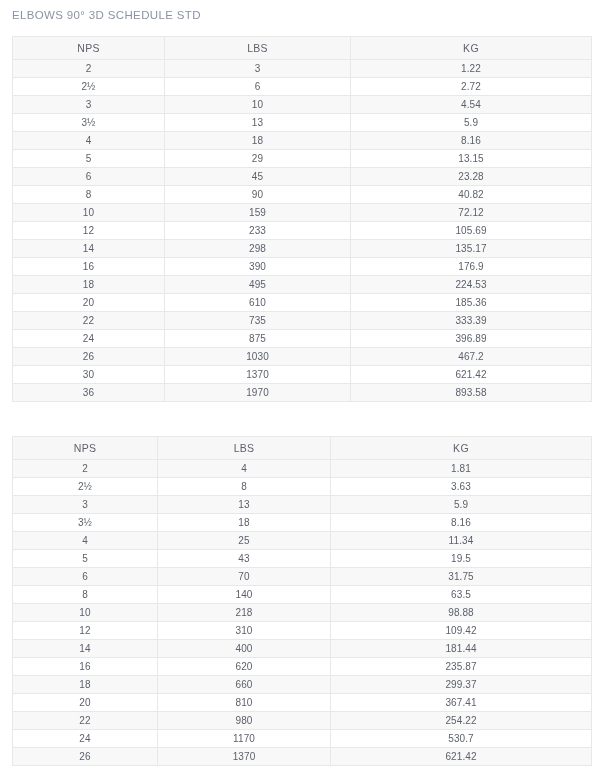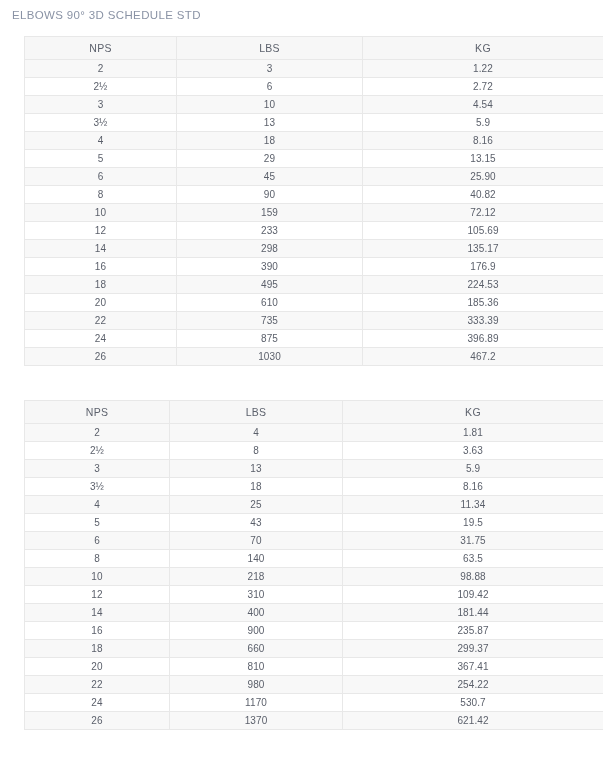--- a/index.html
+++ b/index.html
@@ -26,21 +26,21 @@
     font-size: 11.5px;
     letter-spacing: 0.35px;
     color: #8a93a5;
     text-transform: uppercase;
     padding-left: 12px;
     margin: 0;
     font-weight: 400;
     line-height: 14px;
   }
   .table-wrap {
-    padding: 0 24px;
+    padding: 0 12px;
     box-sizing: border-box;
   }
   table.spec {
     width: 579px;
     border-collapse: collapse;
     table-layout: fixed;
     border: 1px solid #e2e2e2;
     background: #ffffff;
   }
   table.spec th,
@@ -134,21 +134,21 @@
               <td>8.16</td>
             </tr>
           <tr>
               <td>5</td>
               <td>29</td>
               <td>13.15</td>
             </tr>
           <tr>
               <td>6</td>
               <td>45</td>
-              <td>25.90</td>
+              <td>23.28</td>
             </tr>
           <tr>
               <td>8</td>
               <td>90</td>
               <td>40.82</td>
             </tr>
           <tr>
               <td>10</td>
               <td>159</td>
               <td>72.12</td>
@@ -185,20 +185,30 @@
             </tr>
           <tr>
               <td>24</td>
               <td>875</td>
               <td>396.89</td>
             </tr>
           <tr>
               <td>26</td>
               <td>1030</td>
               <td>467.2</td>
+            </tr>
+          <tr>
+              <td>30</td>
+              <td>1370</td>
+              <td>621.42</td>
+            </tr>
+          <tr>
+              <td>36</td>
+              <td>1970</td>
+              <td>893.58</td>
             </tr>
         </tbody>
       </table>
     </div>
   </div>
 
   <div class="gap-between"></div>
 
   <div class="section">
     <div class="gap-title-table"></div>
@@ -267,21 +277,21 @@
               <td>310</td>
               <td>109.42</td>
             </tr>
           <tr>
               <td>14</td>
               <td>400</td>
               <td>181.44</td>
             </tr>
           <tr>
               <td>16</td>
-              <td>900</td>
+              <td>620</td>
               <td>235.87</td>
             </tr>
           <tr>
               <td>18</td>
               <td>660</td>
               <td>299.37</td>
             </tr>
           <tr>
               <td>20</td>
               <td>810</td>

